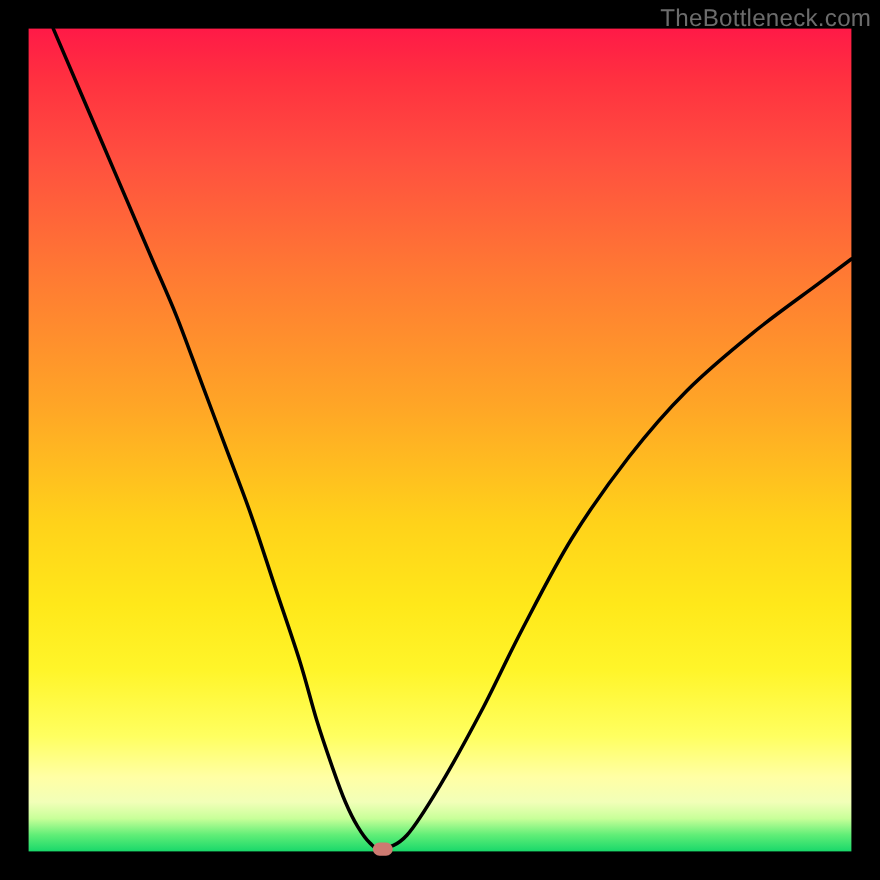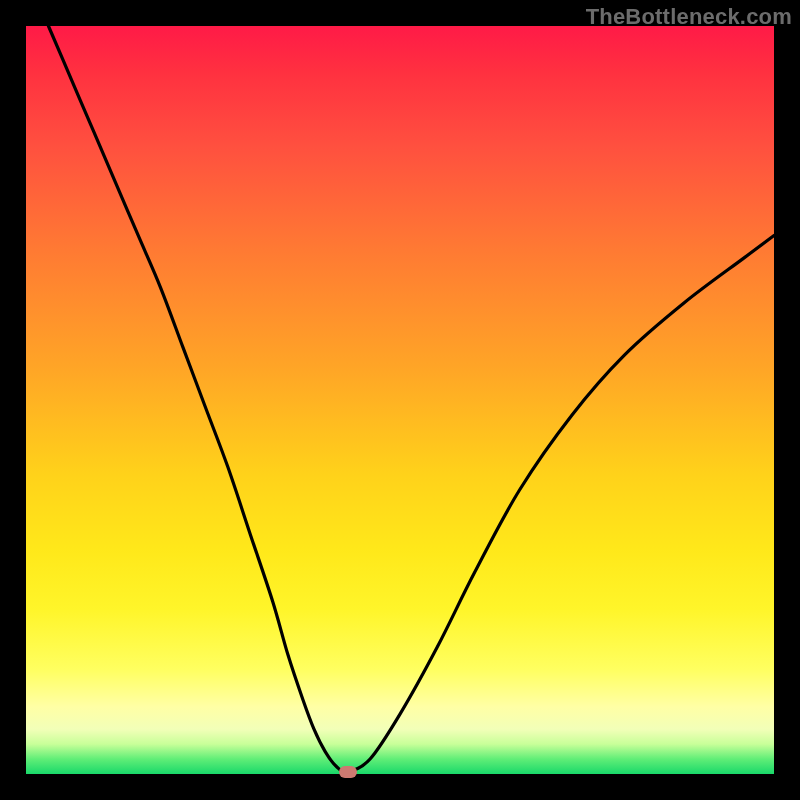--- a/index.html
+++ b/index.html
@@ -39,21 +39,21 @@
       #c8ff99 96%,
       #60ee77 98%,
       #19d86a 100%
     );
   }
   .watermark {
     position: absolute;
     top: 4px;
     right: 8px;
     font-size: 22px;
-    font-weight: 700;
+    font-weight: 400;
     color: #6c6c6c;
     letter-spacing: 0.2px;
     user-select: none;
   }
   svg.curve {
     position: absolute;
     left: 0;
     top: 0;
     width: 748px;
     height: 748px;

